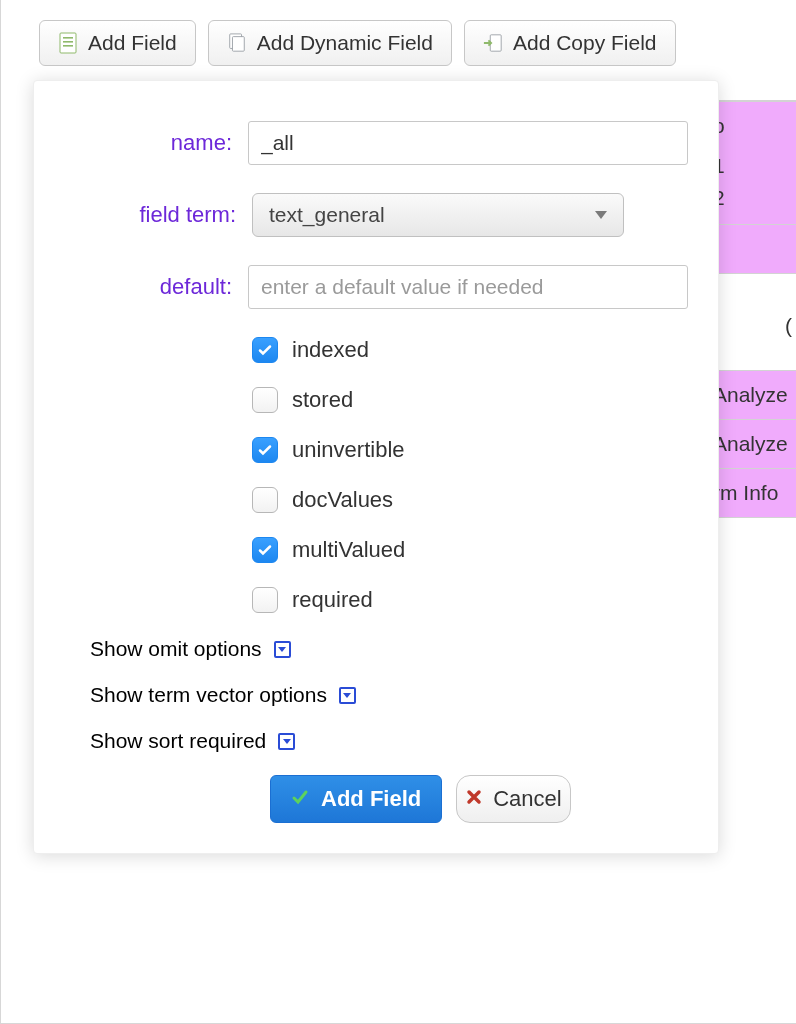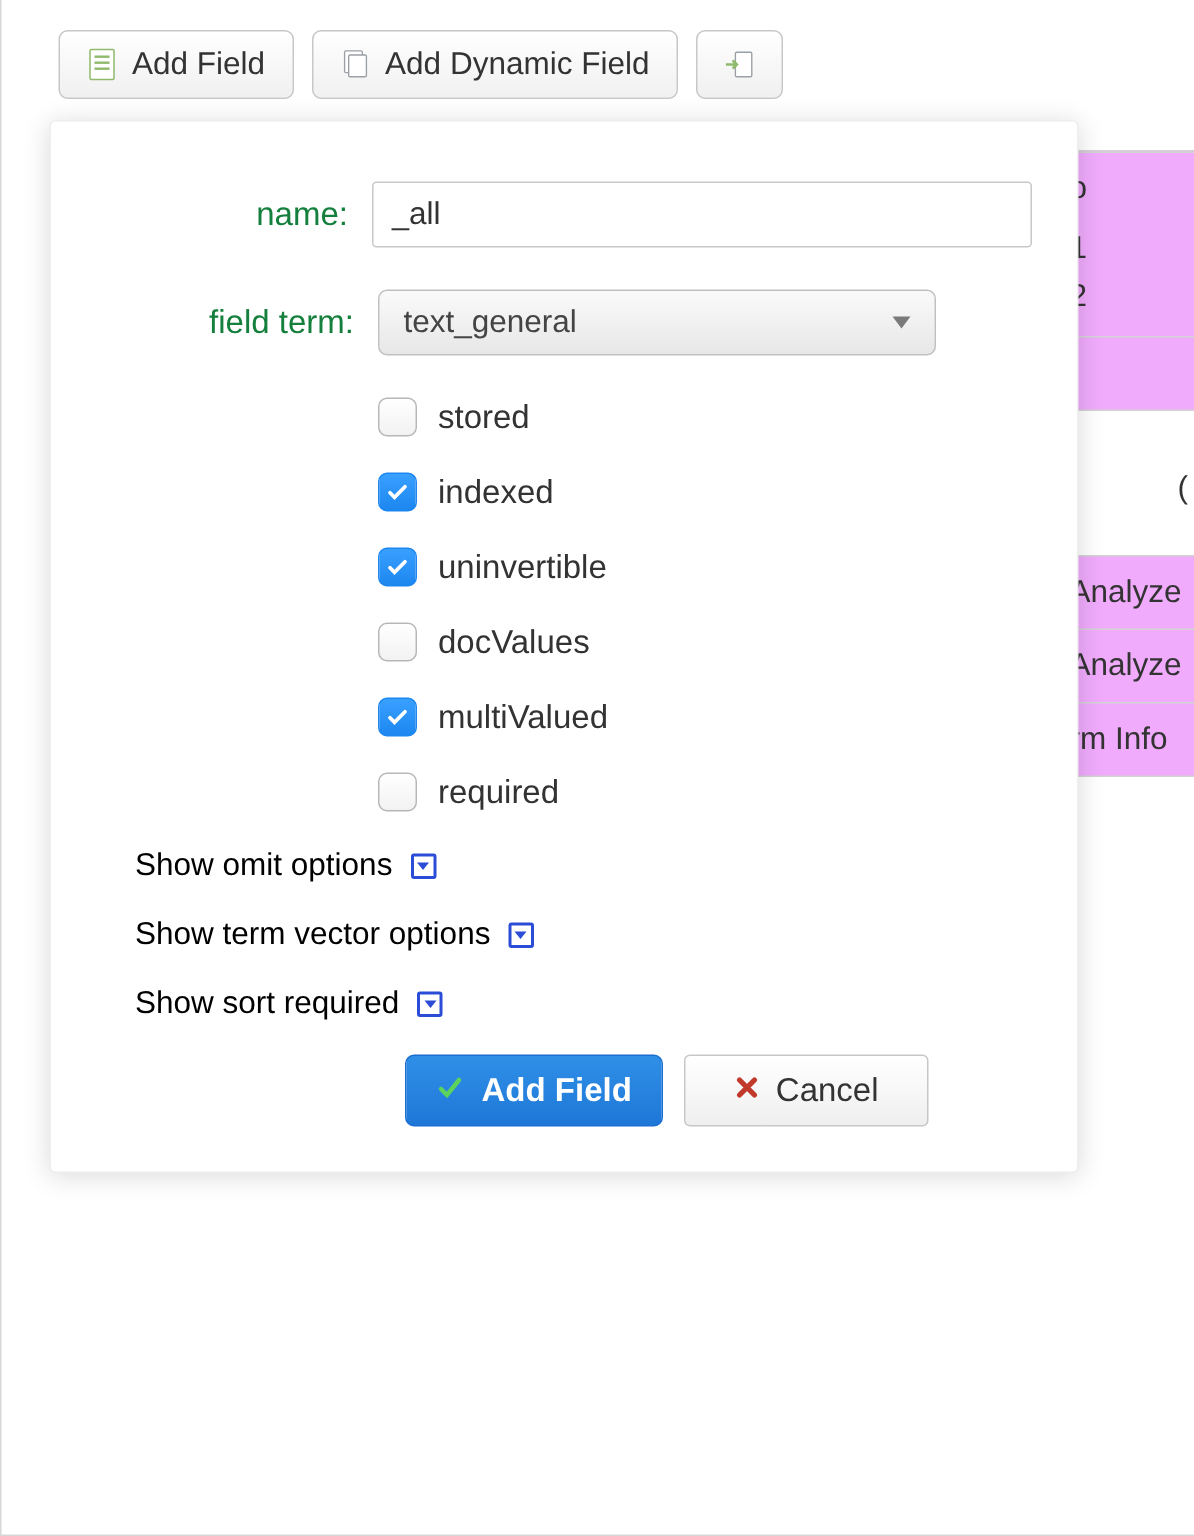--- a/index.html
+++ b/index.html
@@ -56,21 +56,21 @@
 
   .row {
     display: flex;
     align-items: center;
     margin-bottom: 28px;
   }
   .row .label {
     width: 218px;
     text-align: right;
     padding-right: 16px;
-    color: #15803d;
+    color: #6d28d9;
     font-size: 22px;
   }
   .row .control { flex: 1; }
 
   input[type=text].txt {
     width: 440px;
     height: 44px;
     border: 1px solid #c8c8c8;
     border-radius: 3px;
     padding: 0 12px;
@@ -178,22 +178,22 @@
     cursor: pointer;
   }
   .btn-secondary {
     display: inline-flex;
     align-items: center;
     gap: 10px;
     background: linear-gradient(#fff,#efefef);
     border: 1px solid #c7c7c7;
     color: #333;
     font-size: 22px;
-    padding: 10px 32px;
-    border-radius: 4px;
+    padding: 10px 8px;
+    border-radius: 14px;
     cursor: pointer;
   }
 
   
   .bg-layer {
     position: absolute;
     right: 0;
     top: 0;
     bottom: 0;
     width: 90px;
@@ -256,20 +256,21 @@
       </span>
       <span>Add Dynamic Field</span>
     </div>
     <div class="tb-btn">
       <span class="icon-slot">
         <svg width="22" height="22" viewBox="0 0 22 22">
             <rect x="8" y="2" width="12" height="18" rx="1" fill="#fff" stroke="#9aa0a6"></rect>
             <path d="M1 11h8M6 8l3 3-3 3" fill="none" stroke="#8fb96b" stroke-width="2"></path>
           </svg>
       </span>
+      <span>Add Copy Field</span>
     </div>
   </div>
 
   <div class="panel">
 
     <div class="row">
       <div class="label">name:</div>
       <div class="control">
         <input type="text" class="txt" value="_all" style="">
       </div>
@@ -278,35 +279,41 @@
     <div class="row">
       <div class="label">field term:</div>
       <div class="control">
         <div class="select">
           <span>text_general</span>
           <span class="tri"></span>
         </div>
       </div>
     </div>
 
+    <div class="row">
+      <div class="label">default:</div>
+      <div class="control">
+        <input type="text" class="txt" placeholder="enter a default value if needed" style="">
+      </div>
+    </div>
 
     <div class="checks">
-      <div class="chk">
-        <span class="box">
-          
-        </span>
-        <span>stored</span>
-      </div>
       <div class="chk">
         <span class="box on">
           <svg width="16" height="16" viewBox="0 0 16 16">
               <path d="M3 8.5l3 3 7-7" stroke="#fff" stroke-width="2.5" fill="none" stroke-linecap="round"></path>
             </svg>
         </span>
         <span>indexed</span>
+      </div>
+      <div class="chk">
+        <span class="box">
+          
+        </span>
+        <span>stored</span>
       </div>
       <div class="chk">
         <span class="box on">
           <svg width="16" height="16" viewBox="0 0 16 16">
               <path d="M3 8.5l3 3 7-7" stroke="#fff" stroke-width="2.5" fill="none" stroke-linecap="round"></path>
             </svg>
         </span>
         <span>uninvertible</span>
       </div>
       <div class="chk">

